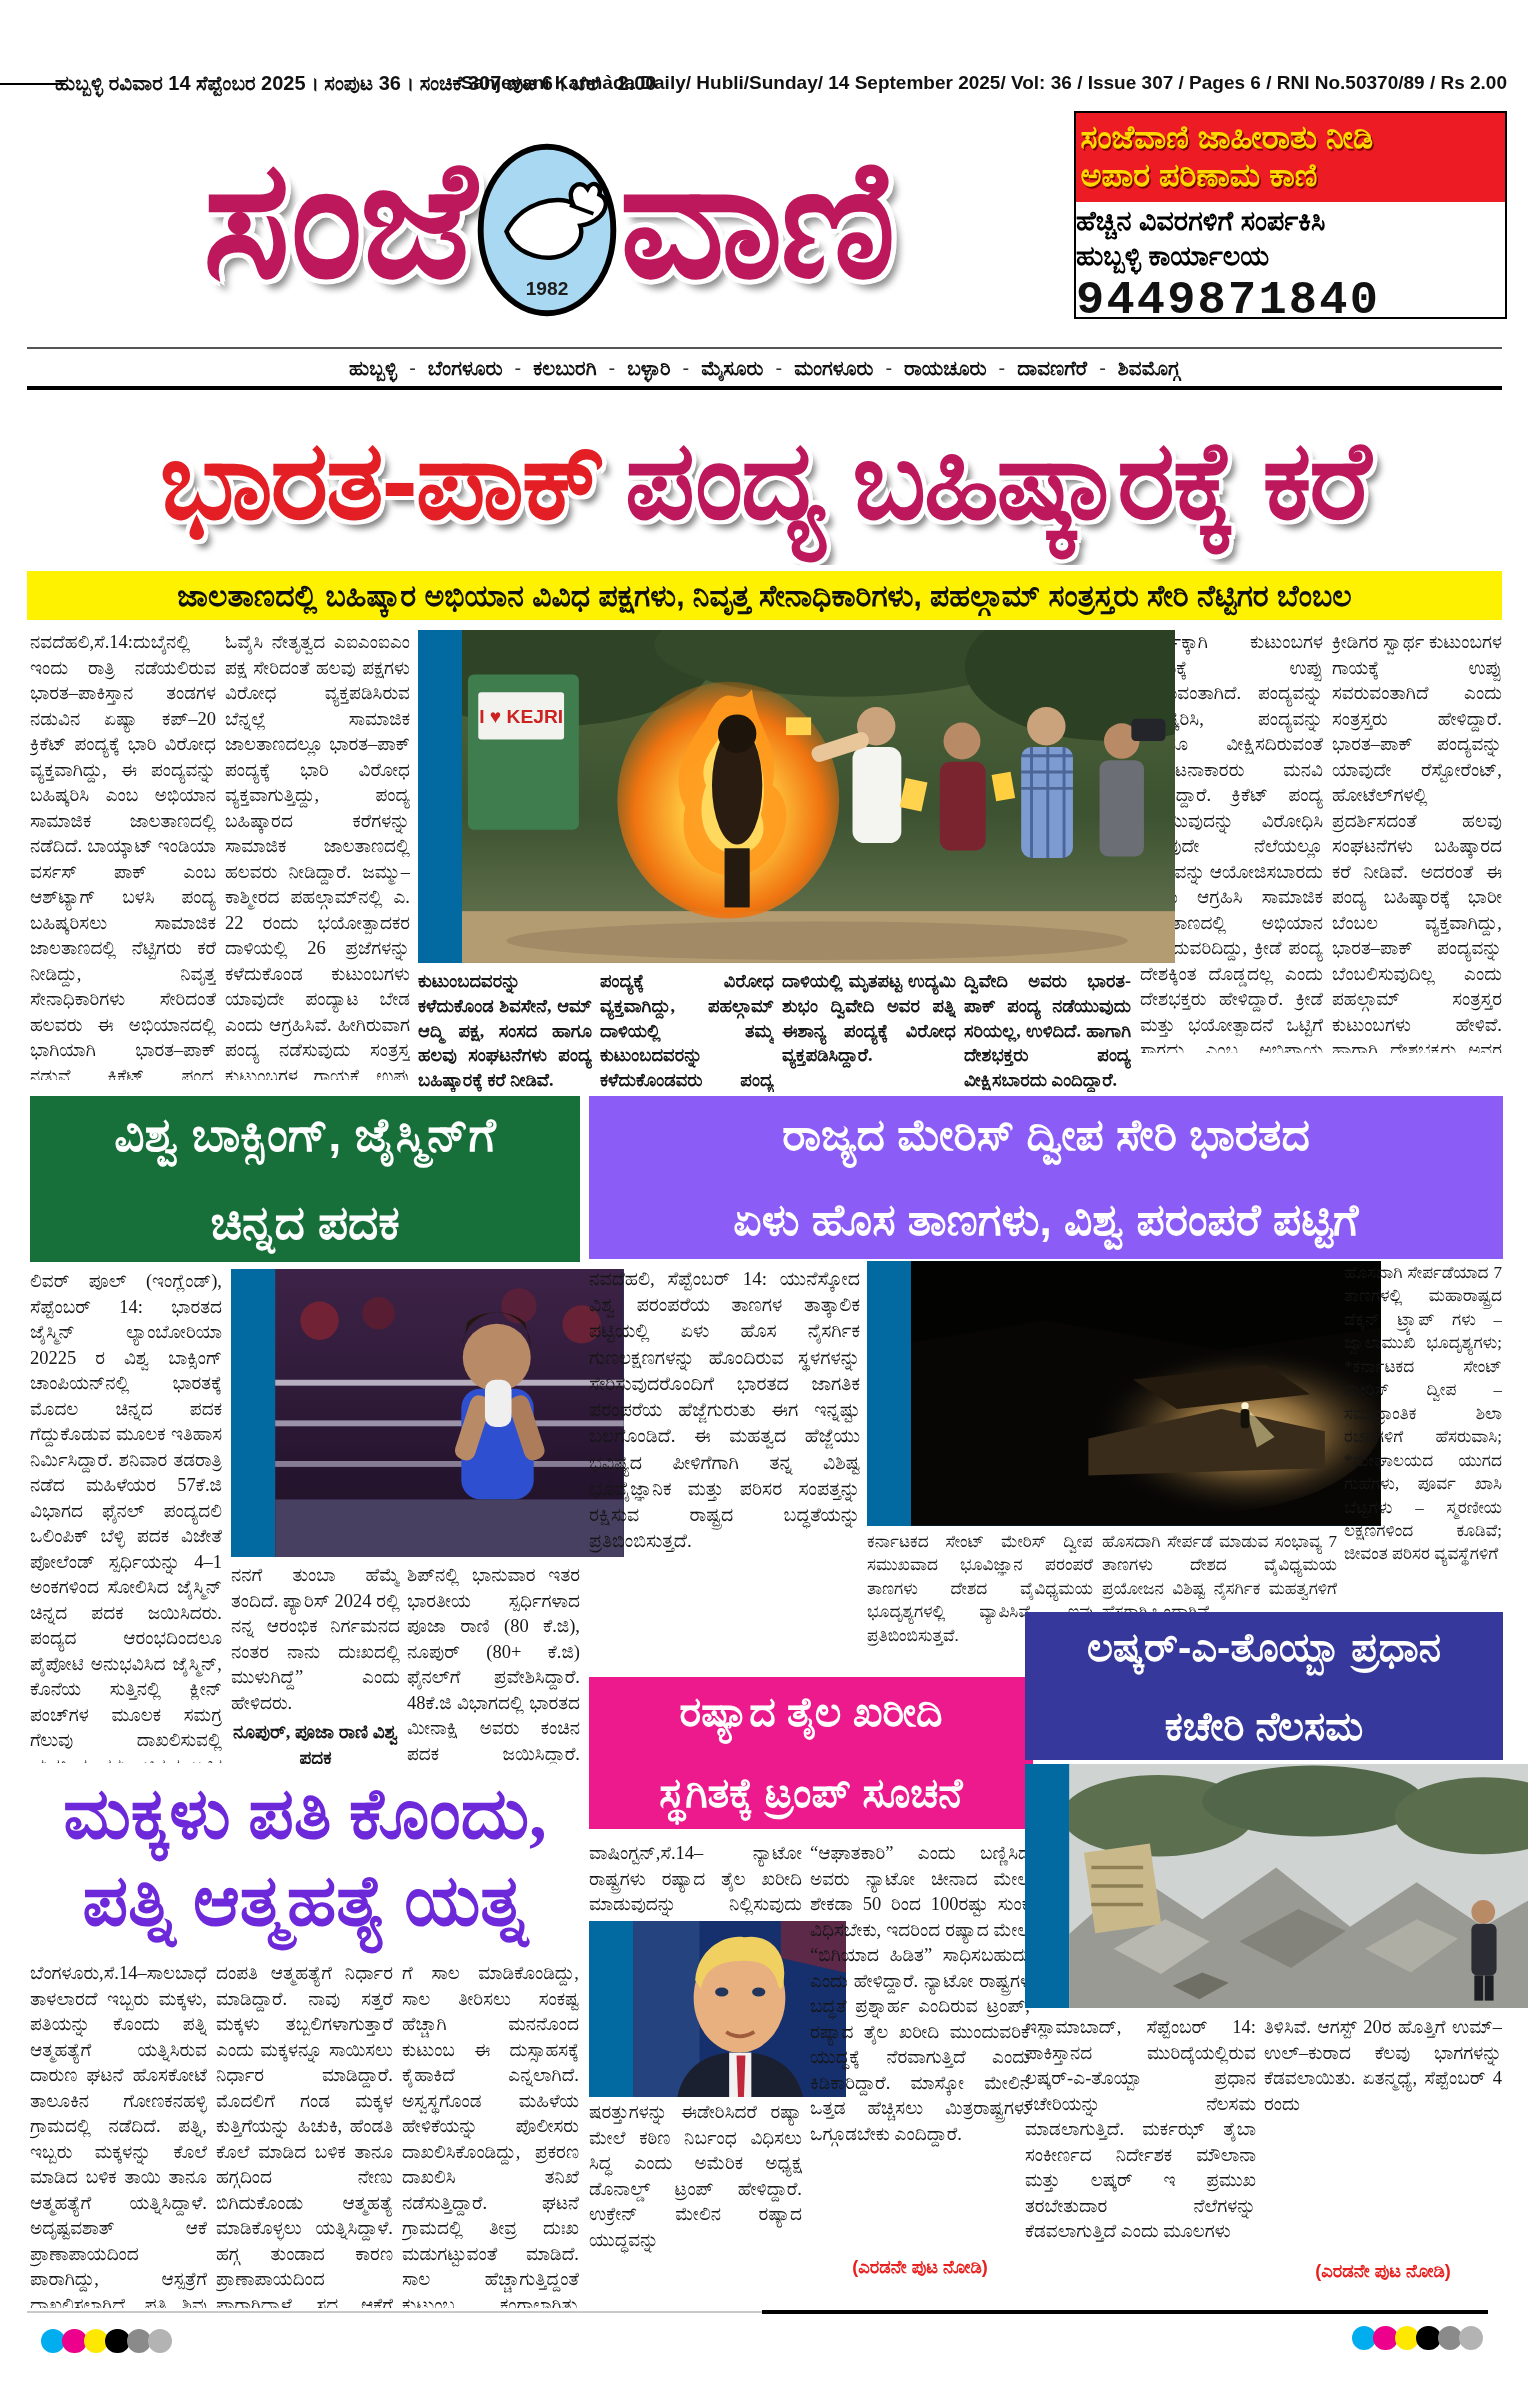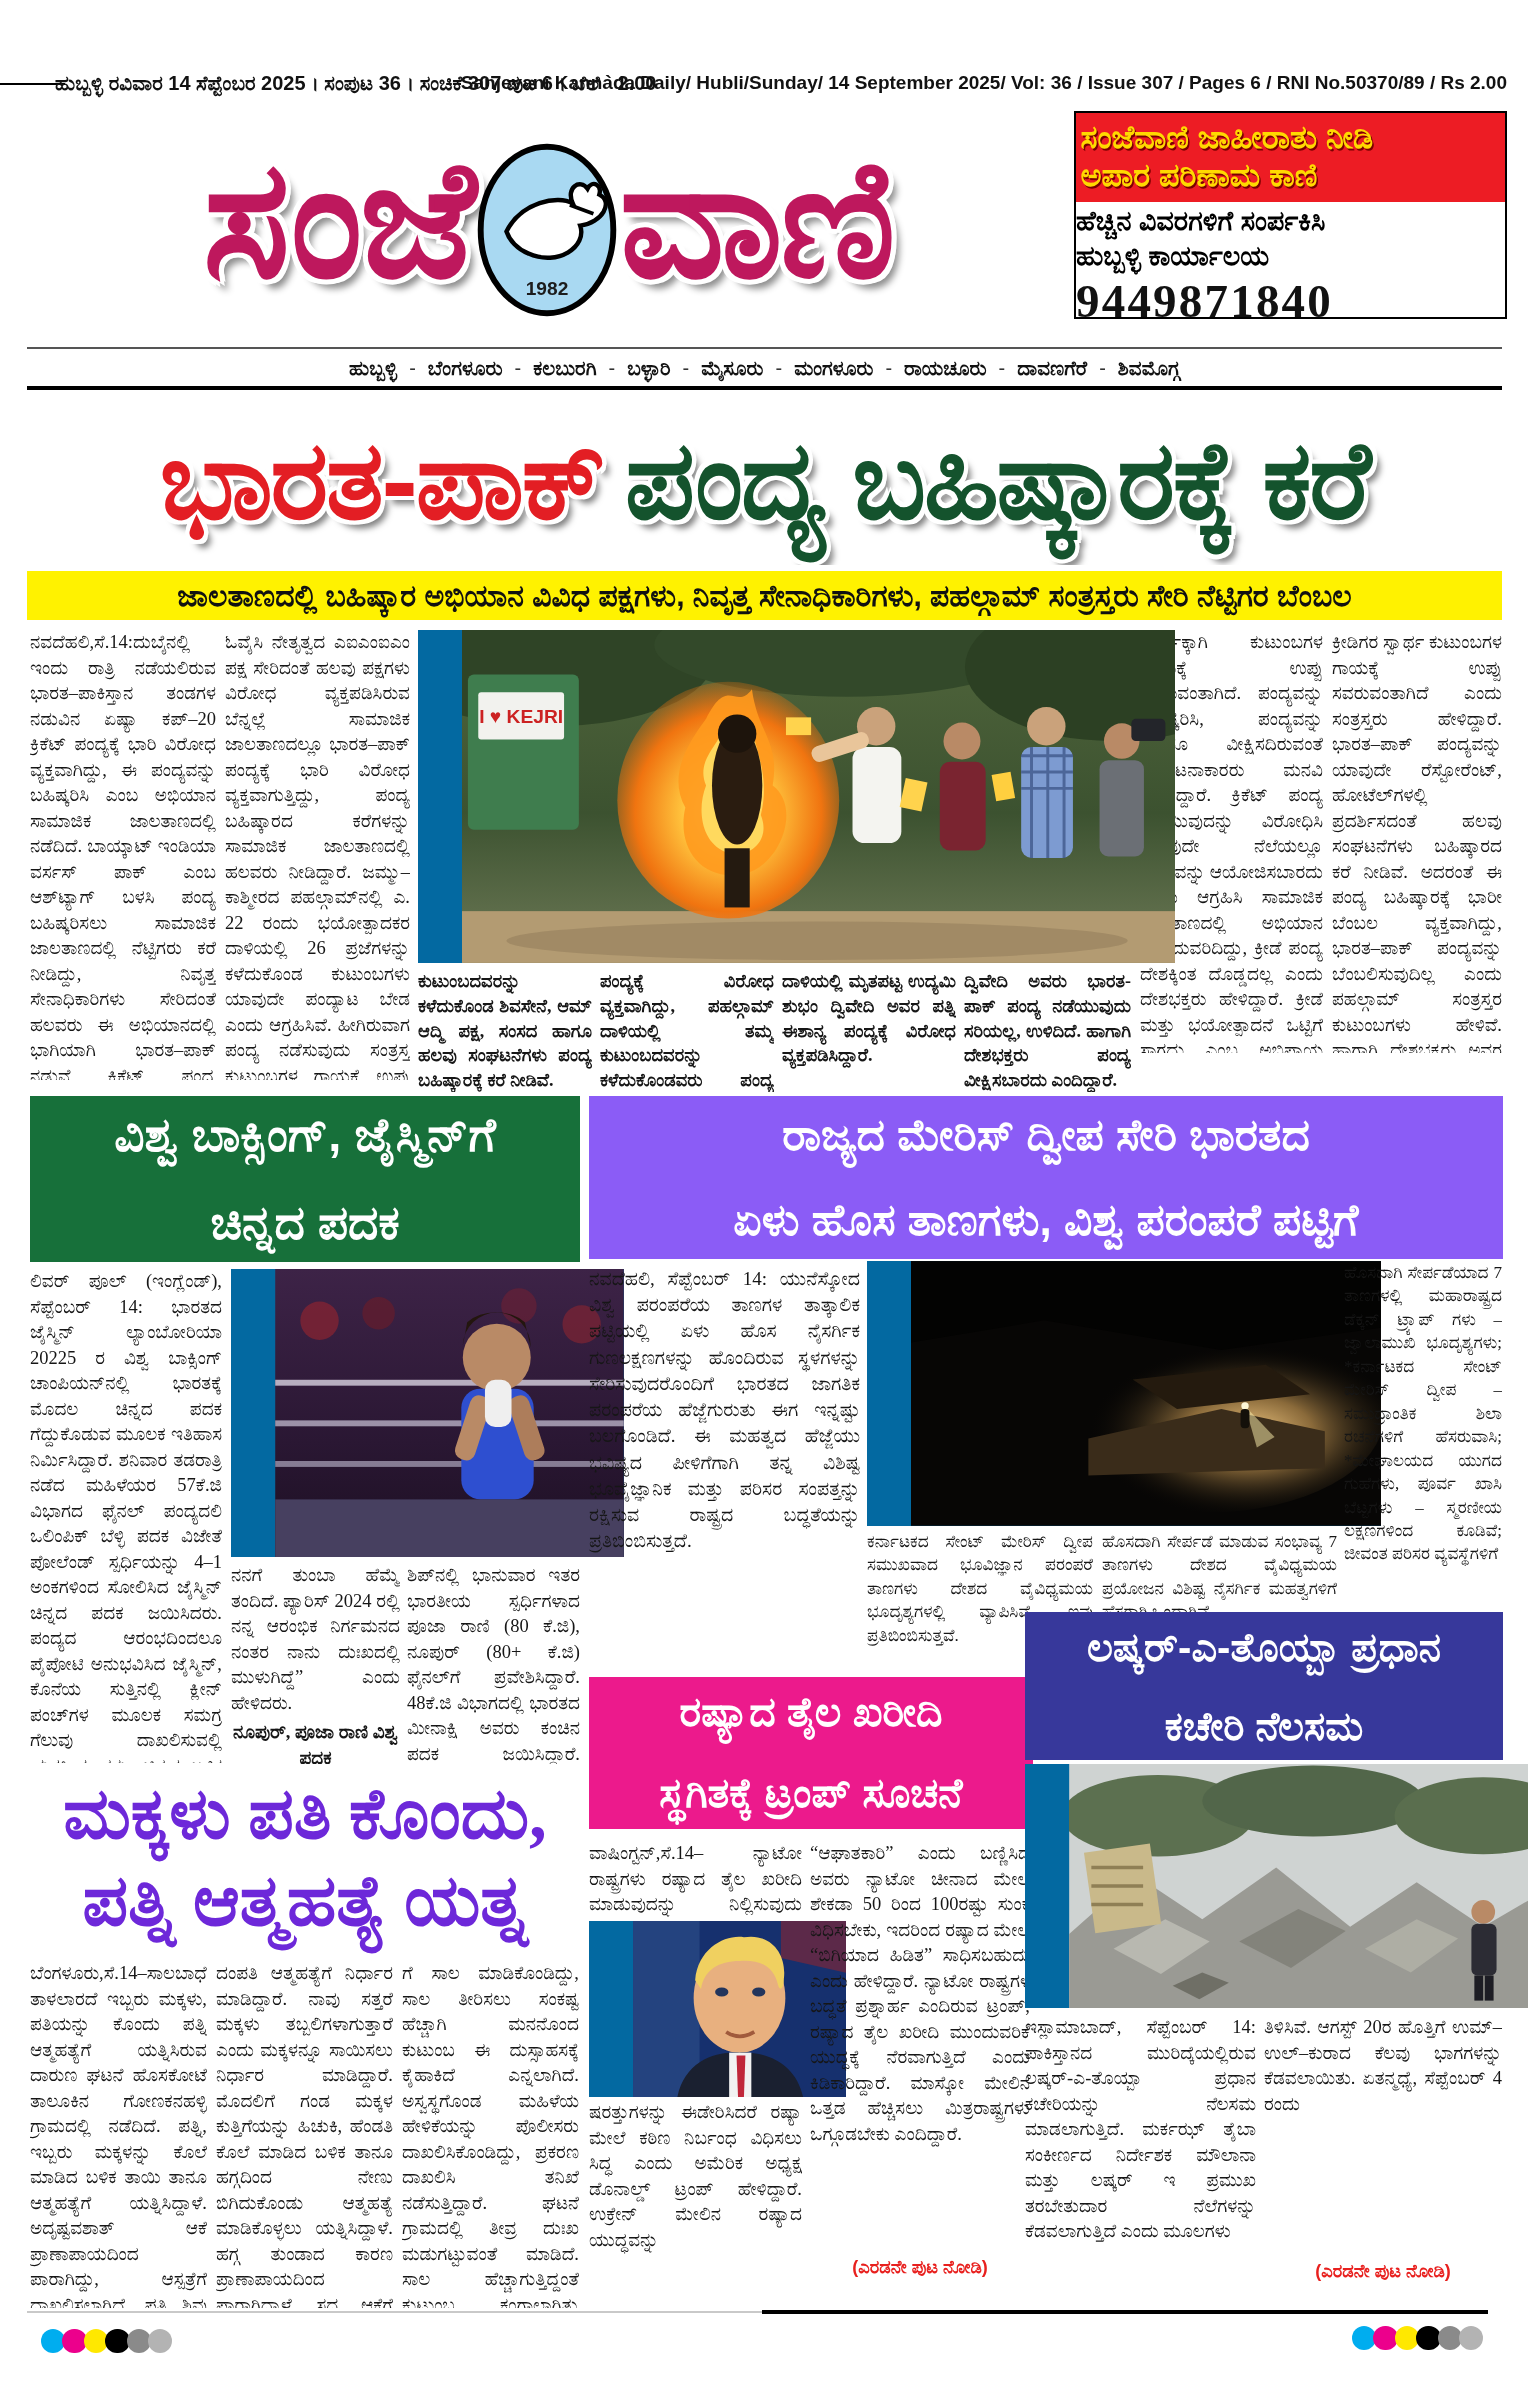--- a/index.html
+++ b/index.html
@@ -13,33 +13,33 @@
   
   #masthead{left:34px;top:109px;width:1028px;height:222px;display:flex;align-items:center;justify-content:center;}
   .logo-text{font-size:164px;line-height:1;font-weight:900;color:#be185d;letter-spacing:-3px;
     text-shadow:-4.4px -4.4px 0 #fff,4.4px -4.4px 0 #fff,-4.4px 4.4px 0 #fff,4.4px 4.4px 0 #fff,0 -5.2px 0 #fff,0 5.2px 0 #fff,-5.2px 0 0 #fff,5.2px 0 0 #fff,7.4px 9px 7.4px rgba(0,0,0,.45);}
   .dove-badge{width:140px;height:174px;margin:0 3px;position:relative;top:10.4px;flex:0 0 auto;}
   
   #ad-box{left:1074px;top:111px;width:433px;height:208px;border:2.2px solid #000;box-sizing:border-box;background:#fff;}
   .ad-banner{background:#ed1c24;margin:0;padding:6px 4.4px 7.4px;}
   .ad-banner div{font-size:32px;font-weight:800;color:#ffd900;line-height:1.18;text-shadow:1.5px 1.5px 0 #7a0000;}
   .ad-contact div{font-size:27px;font-weight:700;color:#000;line-height:1.2;margin-top:3px;}
-  .ad-phone{font-family:Liberation Serif, serif;font-size:47px;font-weight:700;letter-spacing:2.2px;margin-top:1.5px;}
+  .ad-phone{font-family:Liberation Mono, monospace;font-size:47px;font-weight:700;letter-spacing:2.2px;margin-top:1.5px;}
   
   #cities{left:27px;top:352px;width:1475px;height:33px;display:flex;align-items:center;justify-content:center;
     list-style:none;margin:0;padding:0;font-size:20px;font-weight:bold;}
   #cities li{display:flex;align-items:center;}
   #cities li::after{content:"-";margin:0 12px;font-weight:400;color:#333;}
   #cities li:last-child::after{content:"";margin:0;}
   
   #lead-headline{left:27px;top:395px;width:1475px;height:170px;text-align:center;white-space:nowrap;overflow:hidden;
     font-weight:900;font-size:109px;line-height:170px;letter-spacing:-2.2px;}
   #lead-headline .hl{text-shadow:-3.7px -3.7px 0 #fff,3.7px -3.7px 0 #fff,-3.7px 3.7px 0 #fff,3.7px 3.7px 0 #fff,0 -4.4px 0 #fff,0 4.4px 0 #fff,-4.4px 0 0 #fff,4.4px 0 0 #fff,6.7px 8.1px 6.7px rgba(0,0,0,.5);}
   .hl-red{color:#e31e24;margin-right:21px;}
-  .hl-black{color:#14532d;}
+  .hl-black{color:#be185d;}
   #lead-subhead{left:27px;top:571px;width:1475px;height:49px;background:#fff200;text-align:center;
     font-size:30px;font-weight:800;line-height:49px;white-space:nowrap;overflow:hidden;color:#111;}
   
   .col{position:absolute;font-family:"Liberation Serif",serif;font-size:18.5px;line-height:1.38;
     text-align:justify;overflow:hidden;color:#161616;}
   .cap{font-weight:600;font-size:18px;}
   
   .hbox{position:absolute;display:flex;flex-direction:column;align-items:center;justify-content:center;
     color:#fff;font-weight:800;text-align:center;overflow:hidden;gap:17px;}
   #green-box{left:30px;top:1096px;width:550px;height:166px;background:#17703a;font-size:47px;line-height:1.5;}

